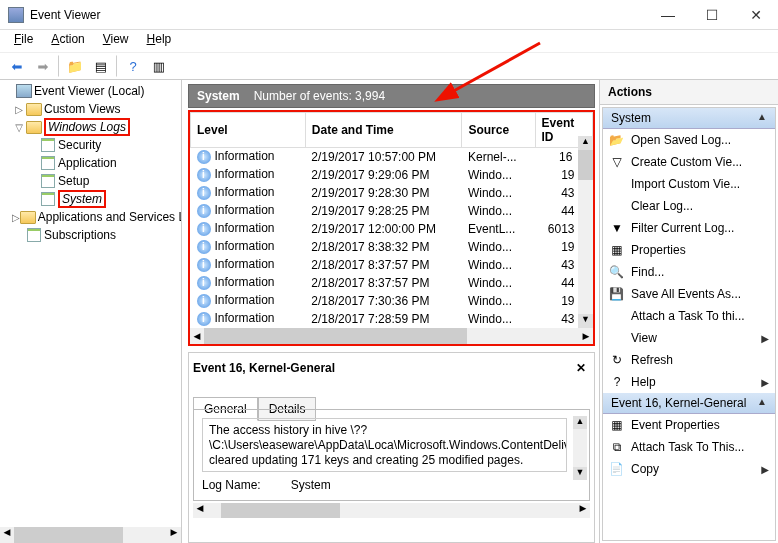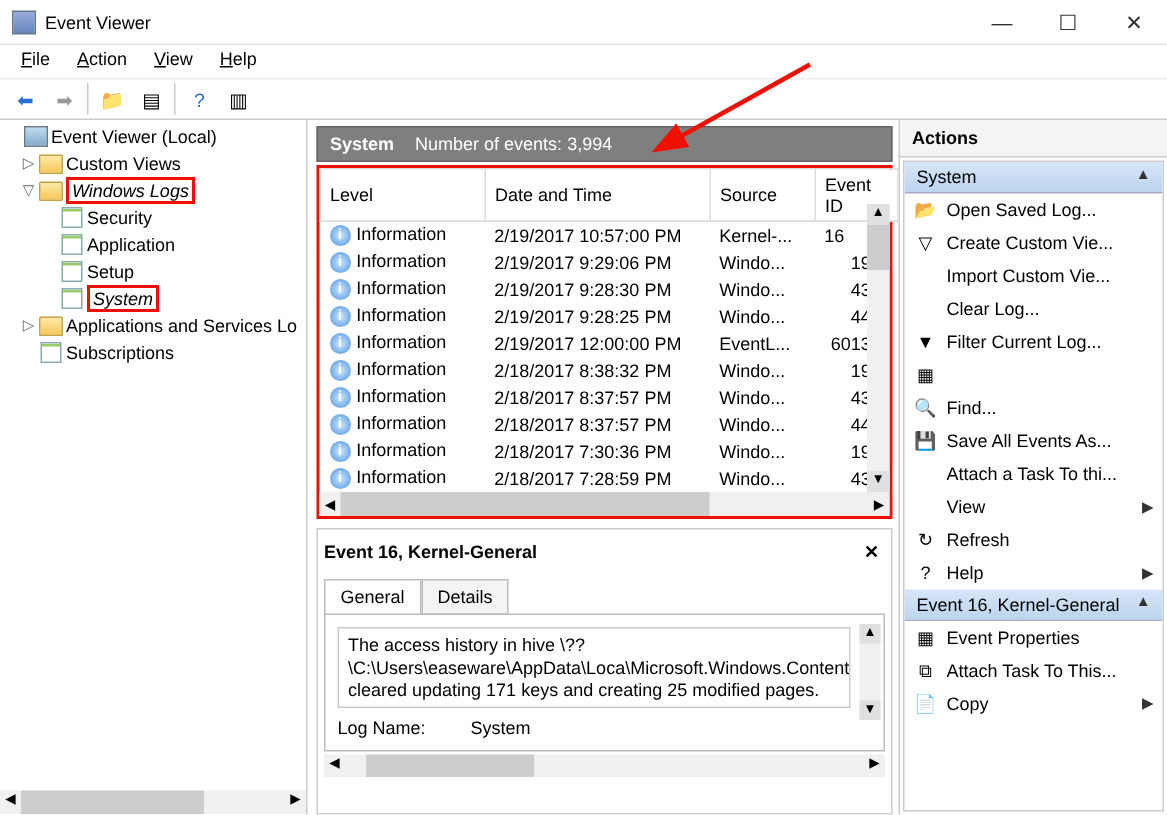--- a/index.html
+++ b/index.html
@@ -10,53 +10,53 @@
 .winbtn { width: 44px; height: 28px; display: flex; align-items: center; justify-content: center; font-size: 14px; color: #333; }
 .menubar { height: 22px; display: flex; align-items: flex-start; padding: 0 6px; gap: 2px; }
 .menubar span { padding: 2px 8px; }
 .menubar u { text-decoration: underline; }
 .toolbar { height: 28px; display: flex; align-items: center; padding: 0 6px; gap: 4px; border-top: 1px solid #eee; border-bottom: 1px solid #ccc; }
 .tbtn { width: 22px; height: 22px; border: 1px solid transparent; display: flex; align-items: center; justify-content: center; font-size: 13px; }
 .tbtn.sep { border-left: 1px solid #ccc; width: 1px; padding: 0; }
 .content { display: flex; height: calc(100% - 80px); }
 
 
-.tree { width: 205px; border-right: 1px solid #ccc; padding: 2px 0 0 2px; overflow: hidden; position: relative; }
+.tree { width: 182px; border-right: 1px solid #ccc; padding: 2px 0 0 2px; overflow: hidden; position: relative; }
 .tree-row { display: flex; align-items: center; height: 18px; white-space: nowrap; }
 .tw { width: 14px; text-align: center; color: #666; font-size: 10px; }
 .tree-row .icon { width: 16px; height: 14px; margin-right: 2px; display: inline-flex; align-items: center; justify-content: center; }
 .folder-icon::before { content: ""; display: block; width: 14px; height: 11px; background: linear-gradient(#ffe9a8,#f5c85a); border: 1px solid #c3a23f; border-radius: 1px; }
 .log-icon::before { content: ""; display: block; width: 12px; height: 12px; background: #fff; border: 1px solid #8aa; box-shadow: inset 0 2px 0 #9c6; }
 .app-tree-icon::before { content: ""; display: block; width: 14px; height: 12px; background: linear-gradient(#bde,#8ac); border: 1px solid #678; }
 .redbox { border: 2px solid #e10; padding: 0 2px; font-style: italic; }
 .tree-scroll { position: absolute; bottom: 0; left: 0; right: 0; height: 16px; background: #f0f0f0; display: flex; }
 .tree-scroll .thumb { background: #cdcdcd; height: 100%; }
 
 
 .middle { flex: 1; display: flex; flex-direction: column; border-right: 1px solid #ccc; padding: 4px 4px 0 6px; min-width: 0; }
 .mid-header { background: #7f7f7f; color: #fff; height: 24px; display: flex; align-items: center; padding: 0 8px; gap: 14px; border: 1px solid #666; }
 .mid-header .bold { font-weight: bold; }
 .listwrap { border: 2px solid #e10; margin-top: 2px; position: relative; }
 table.events { width: 100%; border-collapse: collapse; table-layout: fixed; }
-table.events th { text-align: left; font-weight: normal; background: #fff; border: 1px solid #ddd; padding: 3px 6px; height: 22px; }
+table.events th { text-align: left; font-weight: bold; background: #fff; border: 1px solid #ddd; padding: 3px 6px; height: 22px; }
 table.events td { padding: 1px 6px; height: 18px; white-space: nowrap; overflow: hidden; text-overflow: ellipsis; }
 .info-icon { display: inline-block; width: 14px; height: 14px; border-radius: 50%; background: radial-gradient(#cfe8ff,#4a90e2); color: #fff; font-weight: bold; text-align: center; line-height: 14px; font-size: 10px; margin-right: 4px; vertical-align: middle; }
 .vscroll { position: absolute; right: 0; top: 24px; bottom: 16px; width: 15px; background: #f0f0f0; }
 .vscroll .arrow { height: 14px; background: #e0e0e0; text-align: center; font-size: 9px; }
 .vscroll .thumb { position: absolute; top: 14px; left: 0; right: 0; height: 30px; background: #cdcdcd; }
 .hscroll { height: 16px; background: #f0f0f0; display: flex; align-items: center; }
 .hscroll .arrow { width: 14px; text-align: center; font-size: 9px; }
 .hscroll .track { flex: 1; position: relative; height: 100%; }
 .hscroll .thumb { position: absolute; left: 0; width: 70%; top: 0; bottom: 0; background: #cdcdcd; }
 
 .detailwrap { margin-top: 6px; border: 1px solid #ccc; padding: 4px; position: relative; flex: 1; min-height: 0; }
 .detail-title { display: flex; align-items: center; height: 22px; }
 .detail-title .txt { flex: 1; font-weight: bold; }
 .tabs { display: flex; gap: 0; margin-top: 6px; }
-.tab { padding: 4px 10px; border: 1px solid #bbb; background: #fff; position: relative; top: 1px; }
+.tab { padding: 4px 10px; border: 1px solid #bbb; background: #fff; position: relative; top: 12px; }
 .tab.active { border-bottom-color: #fff; }
 .tab:not(.active) { background: #f4f4f4; }
 .tabpanel { border: 1px solid #bbb; padding: 8px; height: 92px; overflow: hidden; position: relative; }
 .msgbox { border: 1px solid #ccc; padding: 4px 6px; height: 54px; overflow: hidden; font-size: 12px; line-height: 15px; margin-right: 14px; }
 .logname { margin-top: 6px; display: flex; gap: 30px; }
 .tabpanel .vscroll2 { position: absolute; right: 2px; top: 6px; bottom: 20px; width: 14px; background: #f0f0f0; }
 .tabpanel .vscroll2 .arrow { height: 13px; background: #e0e0e0; font-size: 9px; text-align: center; }
 .detail-hscroll { height: 15px; background: #f0f0f0; display: flex; margin-top: 2px; }
 .detail-hscroll .thumb { background: #cdcdcd; width: 30%; margin-left: 14px; height: 100%; }
 
@@ -171,21 +171,21 @@
           <th>Date and Time</th>
           <th>Source</th>
           <th>Event ID</th>
         </tr>
           </thead>
         <tbody id="rows">
             <tr>
               <td><span class="info-icon">i</span><span>Information</span></td>
   <td>2/19/2017 10:57:00 PM</td>
   <td>Kernel-...</td>
-  <td style="text-align:left;padding-right:2px">16</td>
+  <td style="text-align:center;padding-right:2px">16</td>
             </tr>
             <tr>
               <td><span class="info-icon">i</span><span>Information</span></td>
   <td>2/19/2017 9:29:06 PM</td>
   <td>Windo...</td>
   <td style="text-align:right;padding-right:18px">19</td>
             </tr>
             <tr>
               <td><span class="info-icon">i</span><span>Information</span></td>
   <td>2/19/2017 9:28:30 PM</td>
@@ -301,20 +301,21 @@
           <div class="act-item">
             <span class="act-icon"></span>
             <span style="flex:1;overflow:hidden;text-overflow:ellipsis">Clear Log...</span>
           </div>
           <div class="act-item">
             <span class="act-icon">▼</span>
             <span style="flex:1;overflow:hidden;text-overflow:ellipsis">Filter Current Log...</span>
           </div>
           <div class="act-item">
             <span class="act-icon">▦</span>
+            <span style="flex:1;overflow:hidden;text-overflow:ellipsis">Properties</span>
           </div>
           <div class="act-item">
             <span class="act-icon">🔍</span>
             <span style="flex:1;overflow:hidden;text-overflow:ellipsis">Find...</span>
           </div>
           <div class="act-item">
             <span class="act-icon">💾</span>
             <span style="flex:1;overflow:hidden;text-overflow:ellipsis">Save All Events As...</span>
           </div>
           <div class="act-item">

